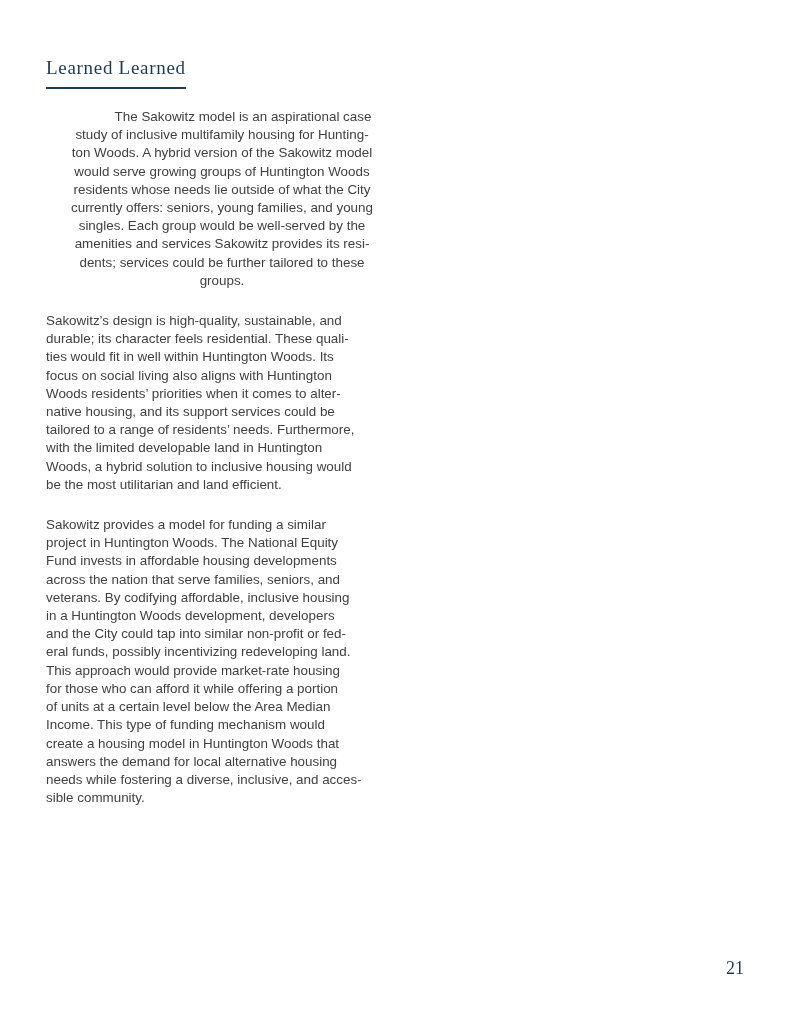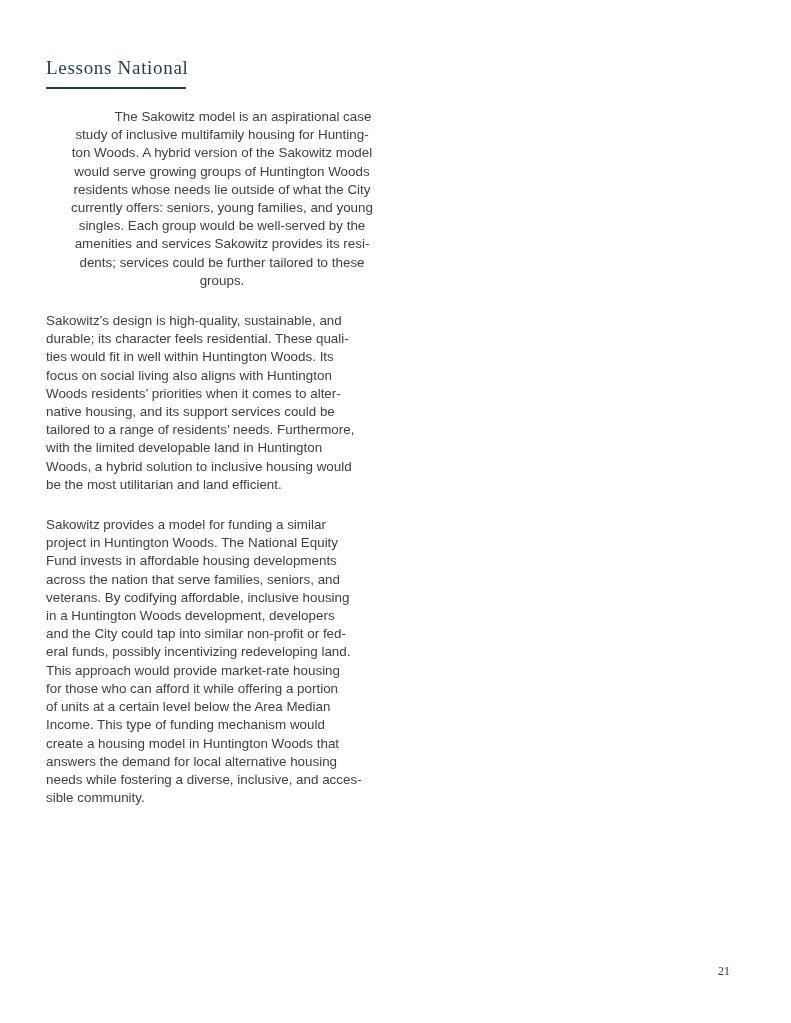--- a/index.html
+++ b/index.html
@@ -40,35 +40,35 @@
     font-family: "Liberation Sans", "DejaVu Sans", sans-serif;
     font-size: 13.4px;
     line-height: 18.2px;
     color: #414042;
     white-space: pre;
     margin: 0 0 22px 0;
   }
   .para.first-indent { text-indent: 42px; text-align: center; }
   .page-number {
     position: absolute;
-    right: 61px;
+    right: 47px;
     bottom: 44px;
     font-family: "Liberation Serif", "DejaVu Serif", serif;
-    font-size: 12px;
+    font-size: 18px;
     font-weight: 400;
     color: #1f3a56;
   }
 </style>
 </head>
 <body>
 
 <div class="page">
 
   <header class="doc-header">
-    <h1 class="section-heading">Lessons National</h1>
+    <h1 class="section-heading">Learned Learned</h1>
     <div class="heading-rule"></div>
   </header>
 
   <main class="body-column">
     <p class="para first-indent">The Sakowitz model is an aspirational case
 study of inclusive multifamily housing for Hunting-
 ton Woods. A hybrid version of the Sakowitz model
 would serve growing groups of Huntington Woods
 residents whose needs lie outside of what the City
 currently offers: seniors, young families, and young

